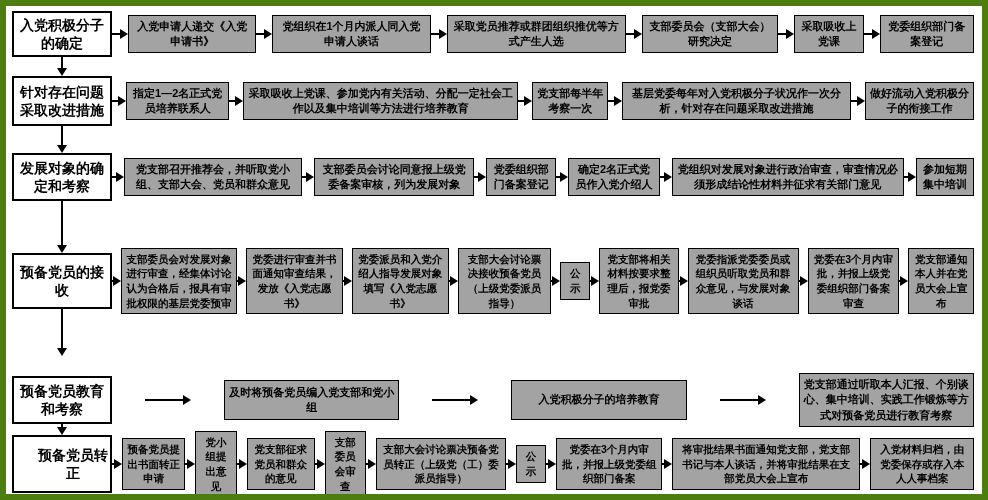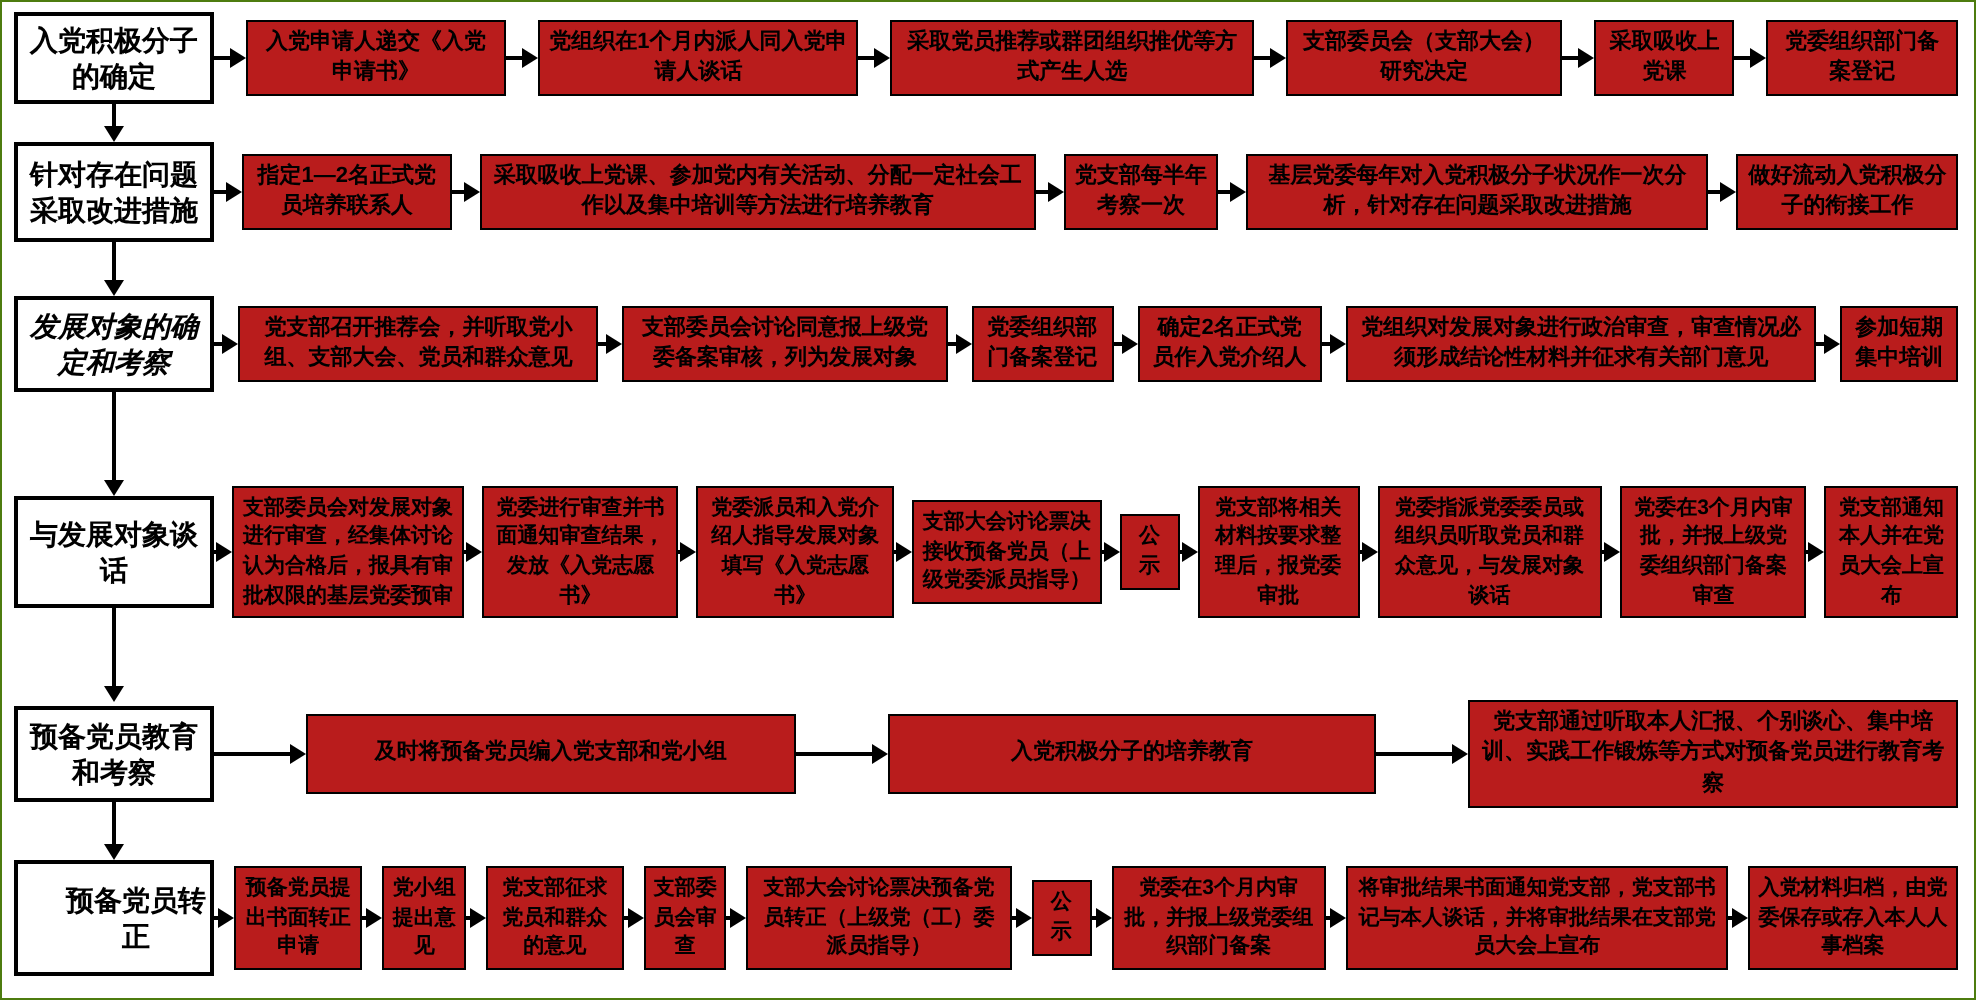--- a/index.html
+++ b/index.html
@@ -1,49 +1,49 @@
 <!DOCTYPE html>
 <html><head>
 <meta charset="utf-8">
 <style>
   html,body{margin:0;padding:0;background:#fff;}
   .canvas{
     position:relative;
     width:988px;height:500px;
     box-sizing:border-box;
     background:#ffffff;
-    border:1px solid #4d7c0f;
+    border:6px solid #4d7c0f;
     font-family:"Liberation Sans","DejaVu Sans",sans-serif;
     color:#000;
     overflow:hidden;
   }
   .row{position:absolute;left:6px;right:8px;display:flex;align-items:center;}
   .row0{top:2px;height:52px;}
   .row1{top:66px;height:58px;}
   .row2{top:142px;height:58px;}
   .row3{top:206px;height:138px;}
-  .row4{top:350px;height:52px;}
+  .row4{top:368px;height:52px;gap:33px;}
   .row5{top:420px;height:76px;}
 
   .stage{flex:0 0 100px;display:flex;align-items:center;justify-content:center;}
   .stage-box{
     border:2px solid #000;width:100%;box-sizing:border-box;
     display:flex;align-items:center;justify-content:center;
     text-align:center;font-weight:700;font-size:14px;line-height:1.3;padding:2px;
     background:#fff;
   }
   .row0 .stage-box{height:46px;}
   .row1 .stage-box{height:50px;}
-  .row2 .stage-box{height:48px;font-style:italic;}
+  .row2 .stage-box{height:48px;}
   .row3 .stage-box{height:56px;}
   .row4 .stage-box{height:48px;}
   .row5 .stage-box{height:58px;padding-left:24px;}
 
   .box{
-    border:1.5px solid #000;background:#b91c1c;box-sizing:border-box;
+    border:1.5px solid #000;background:#a3a3a3;box-sizing:border-box;
     font-weight:700;font-size:11px;line-height:1.4;text-align:center;
     padding:3px 4px;display:flex;align-items:center;justify-content:center;
     flex:1 1 auto;min-width:30px;
   }
   .row3 .box{font-size:10.5px;max-width:116px;}
   .row5 .box{font-size:10.5px;}
   .row4 .box{flex:1 1 0;min-height:40px;}
 
   
   .ar{position:relative;flex:0 0 16px;height:11px;align-self:center;}
@@ -121,21 +121,21 @@
       <div class="box">党委组织部门备案登记</div>
       <div class="ar"></div>
       <div class="box">确定2名正式党员作入党介绍人</div>
       <div class="ar"></div>
       <div class="box">党组织对发展对象进行政治审查，审查情况必须形成结论性材料并征求有关部门意见</div>
       <div class="ar"></div>
       <div class="box">参加短期集中培训</div>
     </div>
     <div class="row row3">
       <div class="stage">
-        <div class="stage-box">与发展对象谈话</div>
+        <div class="stage-box">预备党员的接收</div>
       </div>
       <div class="ar"></div>
       <div class="box">支部委员会对发展对象进行审查，经集体讨论认为合格后，报具有审批权限的基层党委预审</div>
       <div class="ar"></div>
       <div class="box">党委进行审查并书面通知审查结果，发放《入党志愿书》</div>
       <div class="ar"></div>
       <div class="box">党委派员和入党介绍人指导发展对象填写《入党志愿书》</div>
       <div class="ar"></div>
       <div class="box">支部大会讨论票决接收预备党员（上级党委派员指导）</div>
       <div class="ar"></div>

